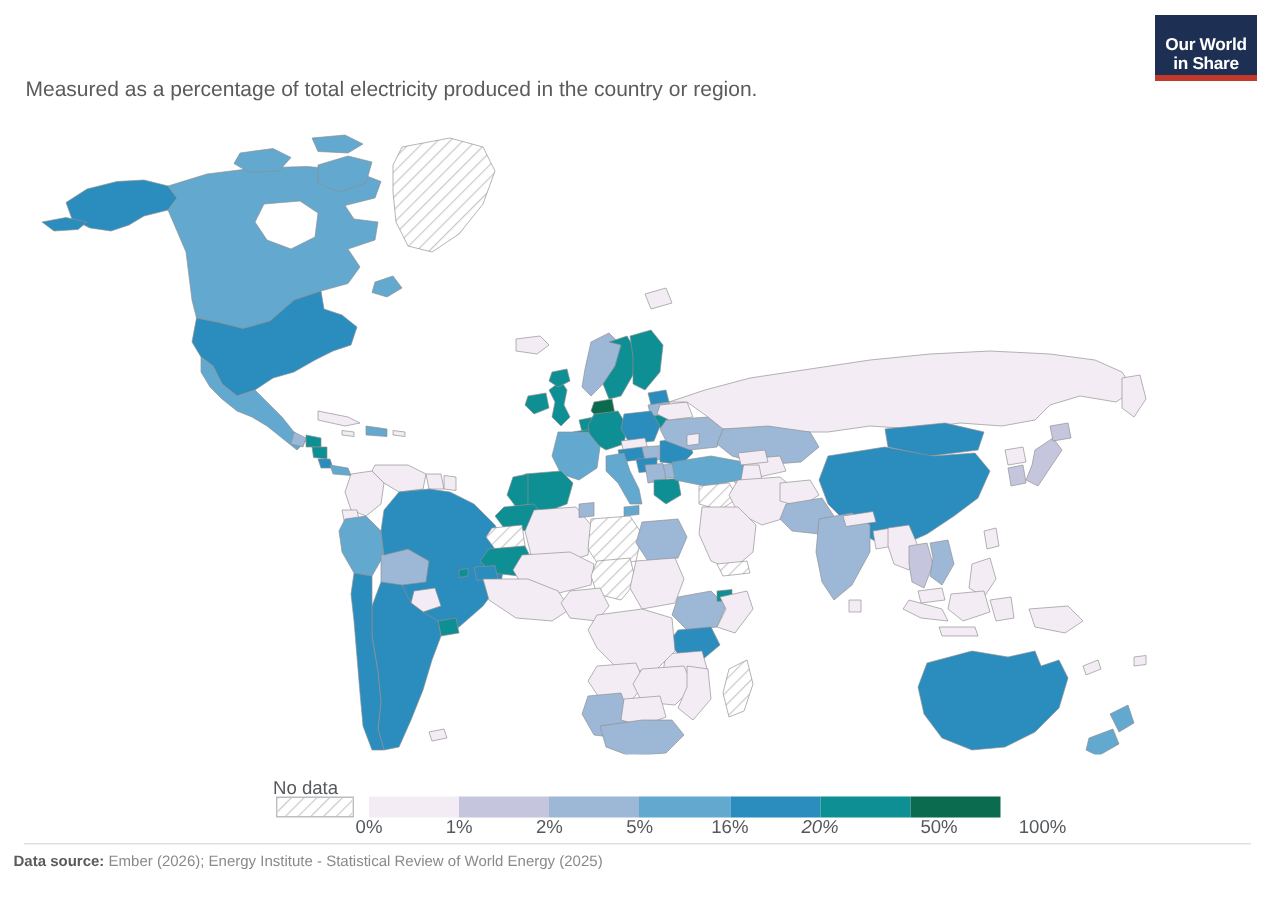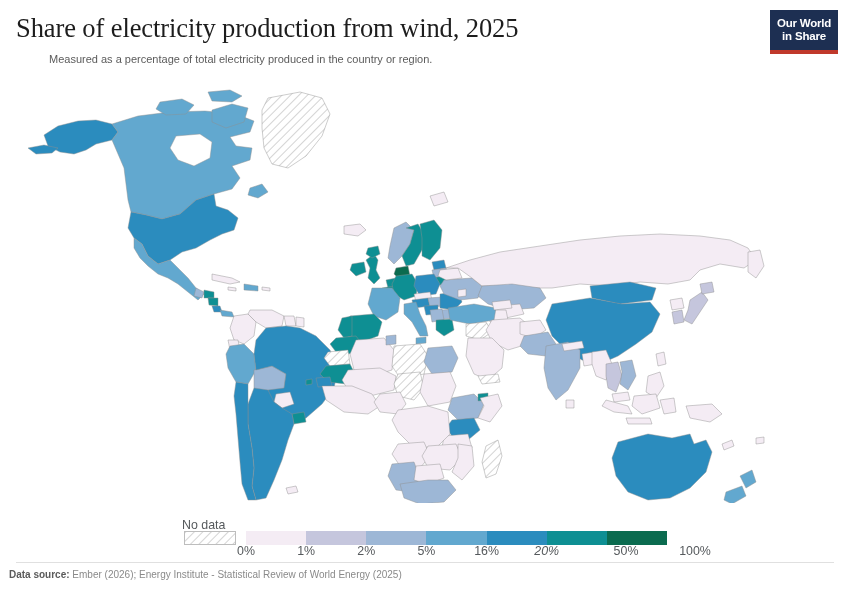--- a/index.html
+++ b/index.html
@@ -12,29 +12,29 @@
 
   
   .title{
     position:absolute;left:16px;top:12px;
     font-family:"Liberation Serif","DejaVu Serif",serif;
     font-size:26.5px;line-height:32px;color:#1d1d1d;
     letter-spacing:-0.1px;white-space:nowrap;
   }
   .subtitle{
     position:absolute;left:17px;top:51px;
-    font-size:11px;line-height:17px;color:#5b5b5b;white-space:nowrap;margin-left:32px;
+    font-size:14px;line-height:17px;color:#5b5b5b;white-space:nowrap;
   }
 
   
   .logo{
     position:absolute;right:12px;top:10px;width:68px;height:44px;
     background:#1d2f52;border-bottom:4px solid #c0392b;
     box-sizing:border-box;
-    display:flex;flex-direction:column;align-items:center;justify-content:center;
+    display:flex;flex-direction:column;align-items:center;justify-content:flex-end;
   }
   .logo span{
     color:#fff;font-size:11.5px;line-height:13px;font-weight:700;
     letter-spacing:-0.2px;display:block;text-align:center;
   }
 
   
   .map-wrap{position:absolute;left:0;top:88px;width:850px;height:415px;}
   .map-wrap svg{display:block;width:850px;height:415px;}
   .land{stroke:#8f8f8f;stroke-width:0.45;stroke-linejoin:round;}
@@ -64,21 +64,20 @@
   .src b{color:#5b5b5b;font-weight:700;}
   .lic{
     position:absolute;right:16px;top:569px;font-size:11.8px;color:#8a8a8a;white-space:nowrap;
   }
 </style>
 </head>
 <body>
 
 <div class="page">
 
-  <div class="title">Share of electricity production from wind, 2025</div>
   <div class="subtitle">Measured as a percentage of total electricity produced in the country or region.</div>
 
   <div class="logo">
     <span>Our World</span>
     <span>in Share</span>
   </div>
 
   <div class="map-wrap">
     <svg viewBox="0 0 850 415" xmlns="http://www.w3.org/2000/svg">
       <defs>

